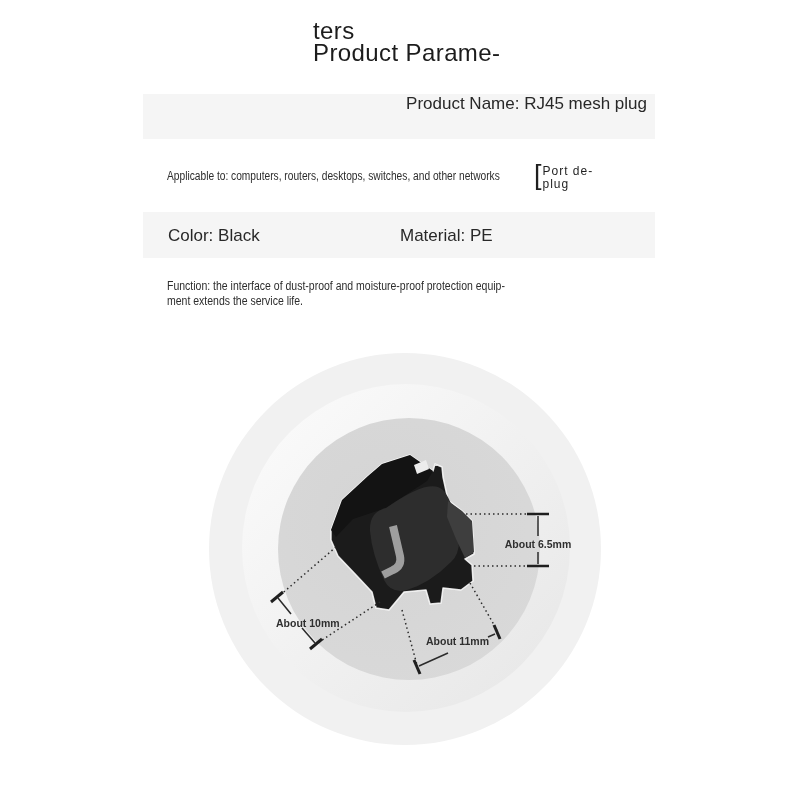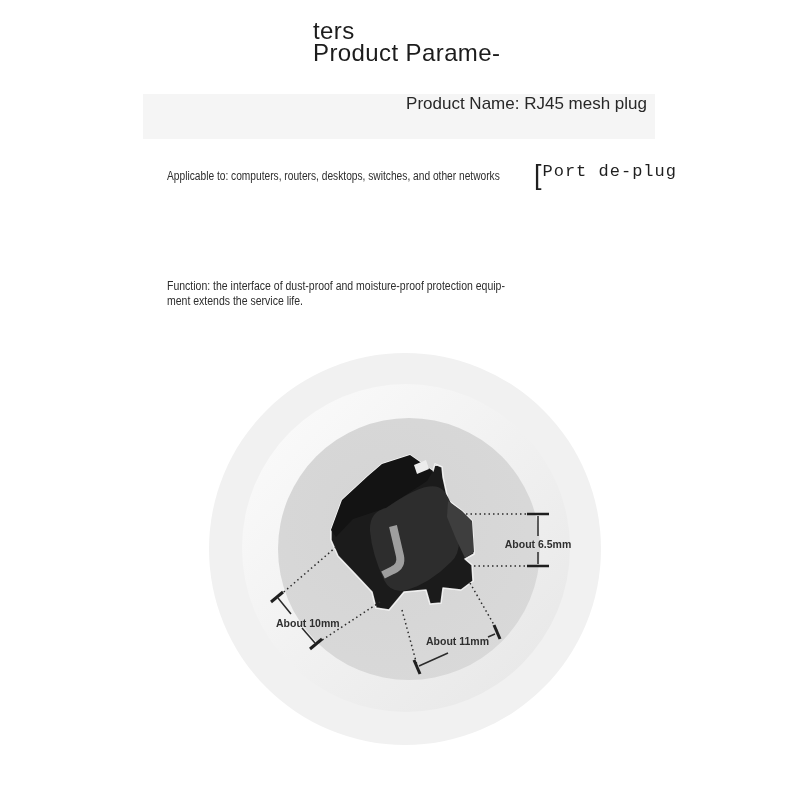--- a/index.html
+++ b/index.html
@@ -20,21 +20,21 @@
   .bar2 .color-label{position:absolute;left:25px;top:14px;font-size:17px;color:#282828;}
   .bar2 .material-label{position:absolute;left:257px;top:14px;font-size:17px;color:#282828;}
   .app-text{
     position:absolute;left:167px;top:169px;font-size:12px;color:#2c2c2c;
     transform:scaleX(.85);transform-origin:left top;white-space:nowrap;
   }
   .port{
     position:absolute;left:534px;top:162px;display:flex;align-items:flex-start;color:#1f1f1f;
   }
   .port .bracket{font-size:27px;line-height:27px;font-weight:300;margin-right:1px;color:#1f1f1f;}
-  .port .port-lines{display:flex;font-size:17px;line-height:13px;letter-spacing:1px;padding-top:3px;font-family:Liberation Mono, monospace;}
+  .port .port-lines{display:flex;flex-direction:column;font-size:12px;line-height:13px;letter-spacing:1px;padding-top:3px;}
   .function{
     position:absolute;left:167px;top:279px;font-size:12.5px;line-height:15px;color:#2d2d2d;
     transform:scaleX(.84);transform-origin:left top;white-space:nowrap;font-weight:500;
   }
   .figure{position:absolute;left:190px;top:340px;}
   .dim-label{
     font-size:10.5px;font-weight:600;fill:#2f2f2f;
     font-family:"Liberation Sans","DejaVu Sans",sans-serif;
   }
   .leader{stroke:#2b2b2b;stroke-width:1.5;stroke-dasharray:1.5 3;fill:none;}
@@ -58,20 +58,24 @@
 
   <span class="app-text">Applicable to: computers, routers, desktops, switches, and other networks</span>
   <span class="port">
     <span class="bracket">[</span>
     <span class="port-lines">
       <span>Port de-</span>
       <span>plug</span>
     </span>
   </span>
 
+  <div class="bar bar2">
+    <span class="color-label">Color: Black</span>
+    <span class="material-label">Material: PE</span>
+  </div>
 
   <div class="function">
     <div>Function: the interface of dust-proof and moisture-proof protection equip-</div>
     <div>ment extends the service life.</div>
   </div>
 
   <svg class="figure" width="430" height="412" viewBox="0 0 430 412">
     <defs>
       <linearGradient id="midring" x1="0" y1="0" x2="1" y2="1">
         <stop offset="0" stop-color="#fcfcfc"></stop>

